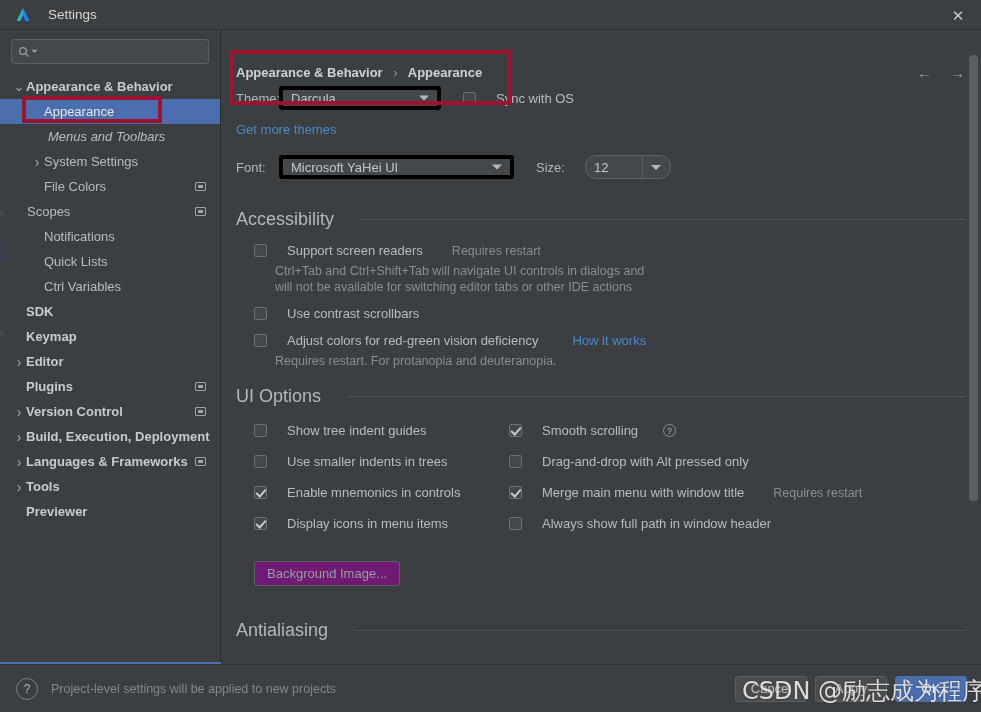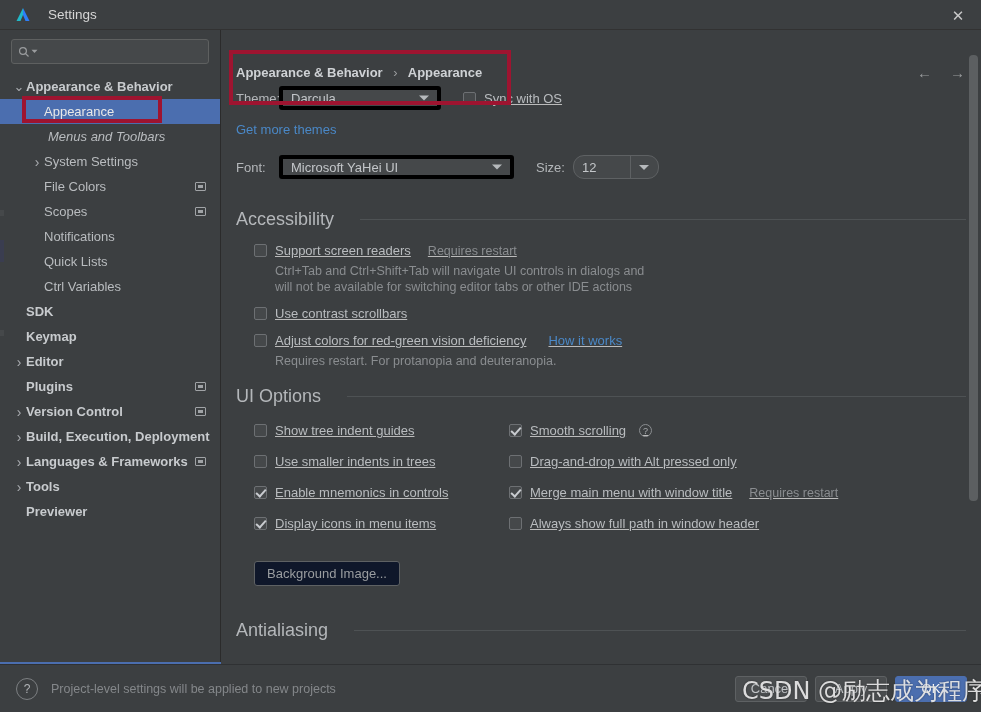--- a/index.html
+++ b/index.html
@@ -109,32 +109,32 @@
   .cb {
     width: 13px; height: 13px; border: 1px solid #6d7073;
     border-radius: 2px; background: #45484a; flex: 0 0 13px;
     position: relative;
   }
   .cb.checked::after {
     content: ''; position: absolute; left: 3px; top: 0px;
     width: 4px; height: 8px; border: solid #c9ccd0;
     border-width: 0 2px 2px 0; transform: rotate(42deg);
   }
-  .cb-row { display: flex; align-items: center; gap: 8px; text-decoration: underline; }
+  .cb-row { display: flex; align-items: center; gap: 20px; }
   .cb-label { color: #b9bcbf; font-size: 13px; }
   .hint { color: #8a8d90; font-size: 12.5px; }
 
   .section-head {
     display: flex; align-items: center; gap: 26px;
     color: #b4b7ba; font-size: 18px;
   }
   .section-head .rule { flex: 1; height: 1px; background: #4e5254; }
 
   .gbtn {
-    height: 25px; padding: 0 12px; background: #0f172a;
+    height: 25px; padding: 0 12px; background: #701a75;
     border: 1px solid #5e6163; border-radius: 3px;
     color: #9a9d a0; color: #9a9da0; font-size: 13px;
     display: inline-flex; align-items: center;
   }
 
   
   .vscroll {
     position: absolute; right: 3px; top: 25px; width: 9px; height: 446px;
     background: #5c5f61; border-radius: 4px;
   }
@@ -217,21 +217,21 @@
       </div>
       <div class="tree-row" style="padding-left: 30px;">
         <span class="chev" style="font-size: 14px;">›</span>
         <span class="lbl">System Settings</span>
       </div>
       <div class="tree-row" style="padding-left: 30px;">
         <span class="chev"></span>
         <span class="lbl">File Colors</span>
         <span class="badge"></span>
       </div>
-      <div class="tree-row" style="padding-left: 30px;">
+      <div class="tree-row" style="padding-left: 13px;">
         <span class="chev"></span>
         <span class="lbl">Scopes</span>
         <span class="badge"></span>
       </div>
       <div class="tree-row" style="padding-left: 30px;">
         <span class="chev"></span>
         <span class="lbl">Notifications</span>
       </div>
       <div class="tree-row" style="padding-left: 30px;">
         <span class="chev"></span>
@@ -320,21 +320,21 @@
       <span class="link">Get more themes</span>
     </div>
 
     <div class="row" style="margin:18px 0 0 15px;">
       <span class="lbl-static" style="width:43px;">Font:</span>
       <div class="combo" style="width:235px;">
         <span>Microsoft YaHei UI</span>
         <i class="arrow"></i>
       </div>
       <span class="lbl-static" style="margin-left:22px;">Size:</span>
-      <div class="spin" style="margin-left:8px;border-radius:11px;">
+      <div class="spin" style="margin-left:20px;border-radius:11px;">
         <span class="val">12</span>
         <span class="btn">
             <i></i>
           </span>
       </div>
     </div>
 
     <div class="section-head" style="margin:30px 15px 0 15px;">
       <span>Accessibility</span>
       <span class="rule"></span>

